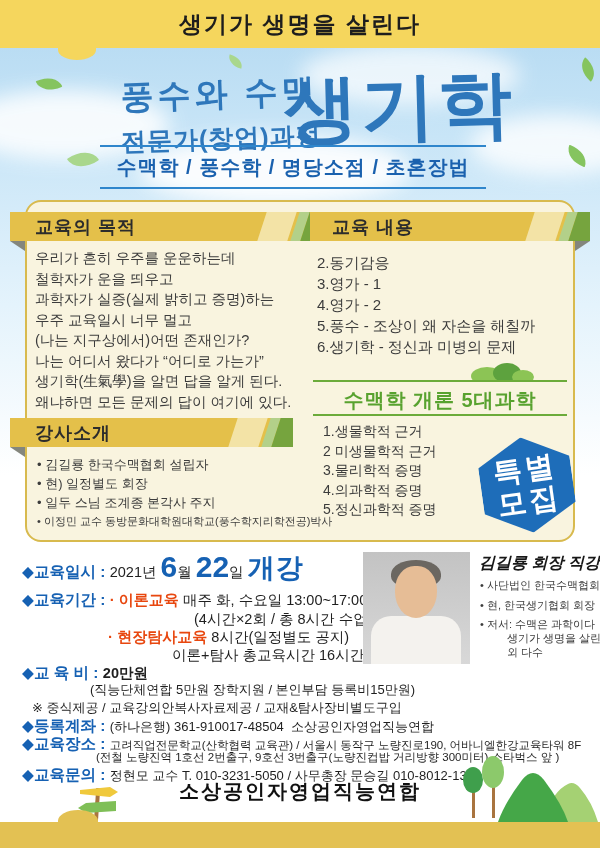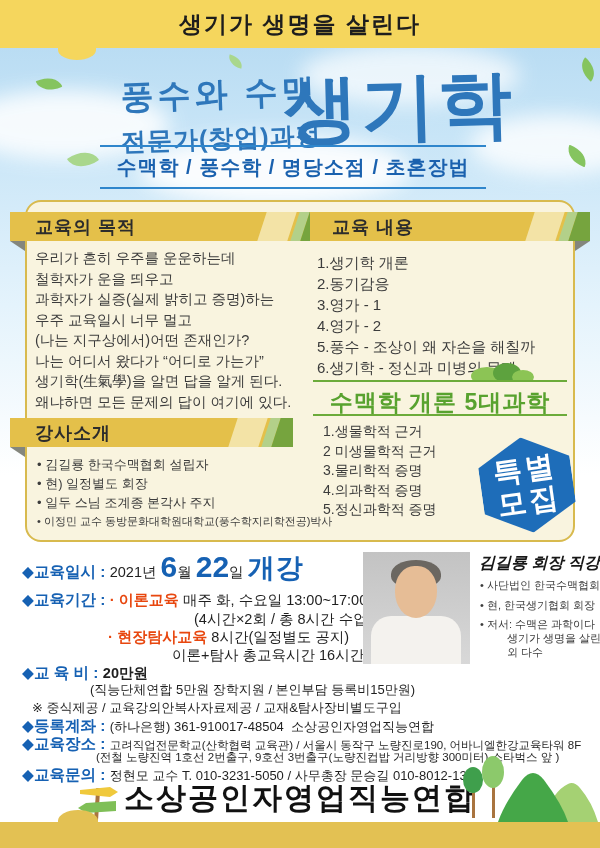--- a/index.html
+++ b/index.html
@@ -44,21 +44,21 @@
   .tab .s3{right:-7px;width:24px;background:#76a43e;}
   .fold{position:absolute;}
 
   
   .p-line{white-space:nowrap;font-size:14.5px;color:#3c3c3c;line-height:20.5px;}
   .c-item{white-space:nowrap;font-size:15px;color:#3c3c3c;line-height:21px;}
   .sci-item{white-space:nowrap;font-size:14px;color:#3c3c3c;line-height:19.5px;}
   .inst-item{white-space:nowrap;font-size:13px;color:#3c3c3c;line-height:19px;}
   .inst-item.tiny{font-size:11px;}
   .divider{position:absolute;height:0;border-top:2px solid #6cab3a;}
-  .sci-head{position:absolute;text-align:center;font-size:23px;font-weight:800;color:#58a22f;letter-spacing:1px;}
+  .sci-head{position:absolute;text-align:center;font-size:20px;font-weight:800;color:#58a22f;letter-spacing:1px;}
 
   
   .badge{position:absolute;left:477px;top:437px;width:100px;height:96px;background:#1e6db9;
          transform:rotate(-8deg);
          clip-path:polygon(50% 0,96% 26%,96% 74%,50% 100%,4% 74%,4% 26%);
          display:flex;flex-direction:column;align-items:center;justify-content:center;
          color:#fff;font-size:29px;font-weight:800;line-height:32px;letter-spacing:3px;}
 
   
   .irow{position:absolute;white-space:pre;display:flex;align-items:baseline;}
@@ -75,21 +75,21 @@
          background:linear-gradient(180deg,#c3c3c3,#d8d8d8);}
   .photo .hair{position:absolute;left:28px;top:8px;width:50px;height:28px;background:#6b6761;border-radius:50% 50% 42% 42%;}
   .photo .head{position:absolute;left:32px;top:14px;width:42px;height:52px;background:#e6bd96;border-radius:46% 46% 50% 50%;}
   .photo .bodyshape{position:absolute;left:8px;top:64px;width:90px;height:50px;background:#f4f2ee;border-radius:20px 20px 0 0;}
   .prof-title{position:absolute;left:479px;top:553px;font-size:16px;font-weight:800;font-style:italic;
               color:#171717;white-space:nowrap;letter-spacing:0;}
   .prof-item{position:absolute;white-space:nowrap;font-size:11px;color:#3c3c3c;}
 
   
   .org{position:absolute;left:0;top:778px;width:600px;text-align:center;
-       font-size:30px;font-weight:800;color:#111;letter-spacing:2px;}
+       font-size:20px;font-weight:800;color:#111;letter-spacing:2px;}
   .ground{position:absolute;left:0;top:822px;width:600px;height:26px;background:#e3c153;}
   .bump-ground{position:absolute;left:58px;top:810px;width:40px;height:13px;background:#e3c153;
                border-radius:60% 60% 0 0/100% 100% 0 0;}
 </style>
 </head>
 <body>
 
 <div class="bg">
   <div class="cloud" style="left:-40px;top:90px;width:210px;height:70px;opacity:.85;"></div>
   <div class="cloud" style="left:300px;top:45px;width:220px;height:60px;opacity:.7;"></div>
@@ -127,21 +127,20 @@
   </div>
 
   <div class="abs" style="left:10px;top:253px;">
     <div class="inst-item">• 김길룡 한국수맥협회 설립자</div>
     <div class="inst-item">• 현) 일정별도 회장</div>
     <div class="inst-item">• 일두 스님 조계종 본각사 주지</div>
     <div class="inst-item tiny">• 이정민 교수 동방문화대학원대학교(풍수학지리학전공)박사</div>
   </div>
 
   <div class="abs" style="left:290px;top:50px;">
-    <div class="c-item">1.생기학 개론</div>
     <div class="c-item">2.동기감응</div>
     <div class="c-item">3.영가 - 1</div>
     <div class="c-item">4.영가 - 2</div>
     <div class="c-item">5.풍수 - 조상이 왜 자손을 해칠까</div>
     <div class="c-item">6.생기학 - 정신과 미병의 문제</div>
   </div>
 
   <svg class="abs" style="left:438px;top:160px;" width="70" height="20" viewBox="0 0 70 20">
     <ellipse cx="22" cy="14" rx="16" ry="9" fill="#8cc455"></ellipse>
     <ellipse cx="42" cy="11" rx="14" ry="10" fill="#5da23e"></ellipse>

